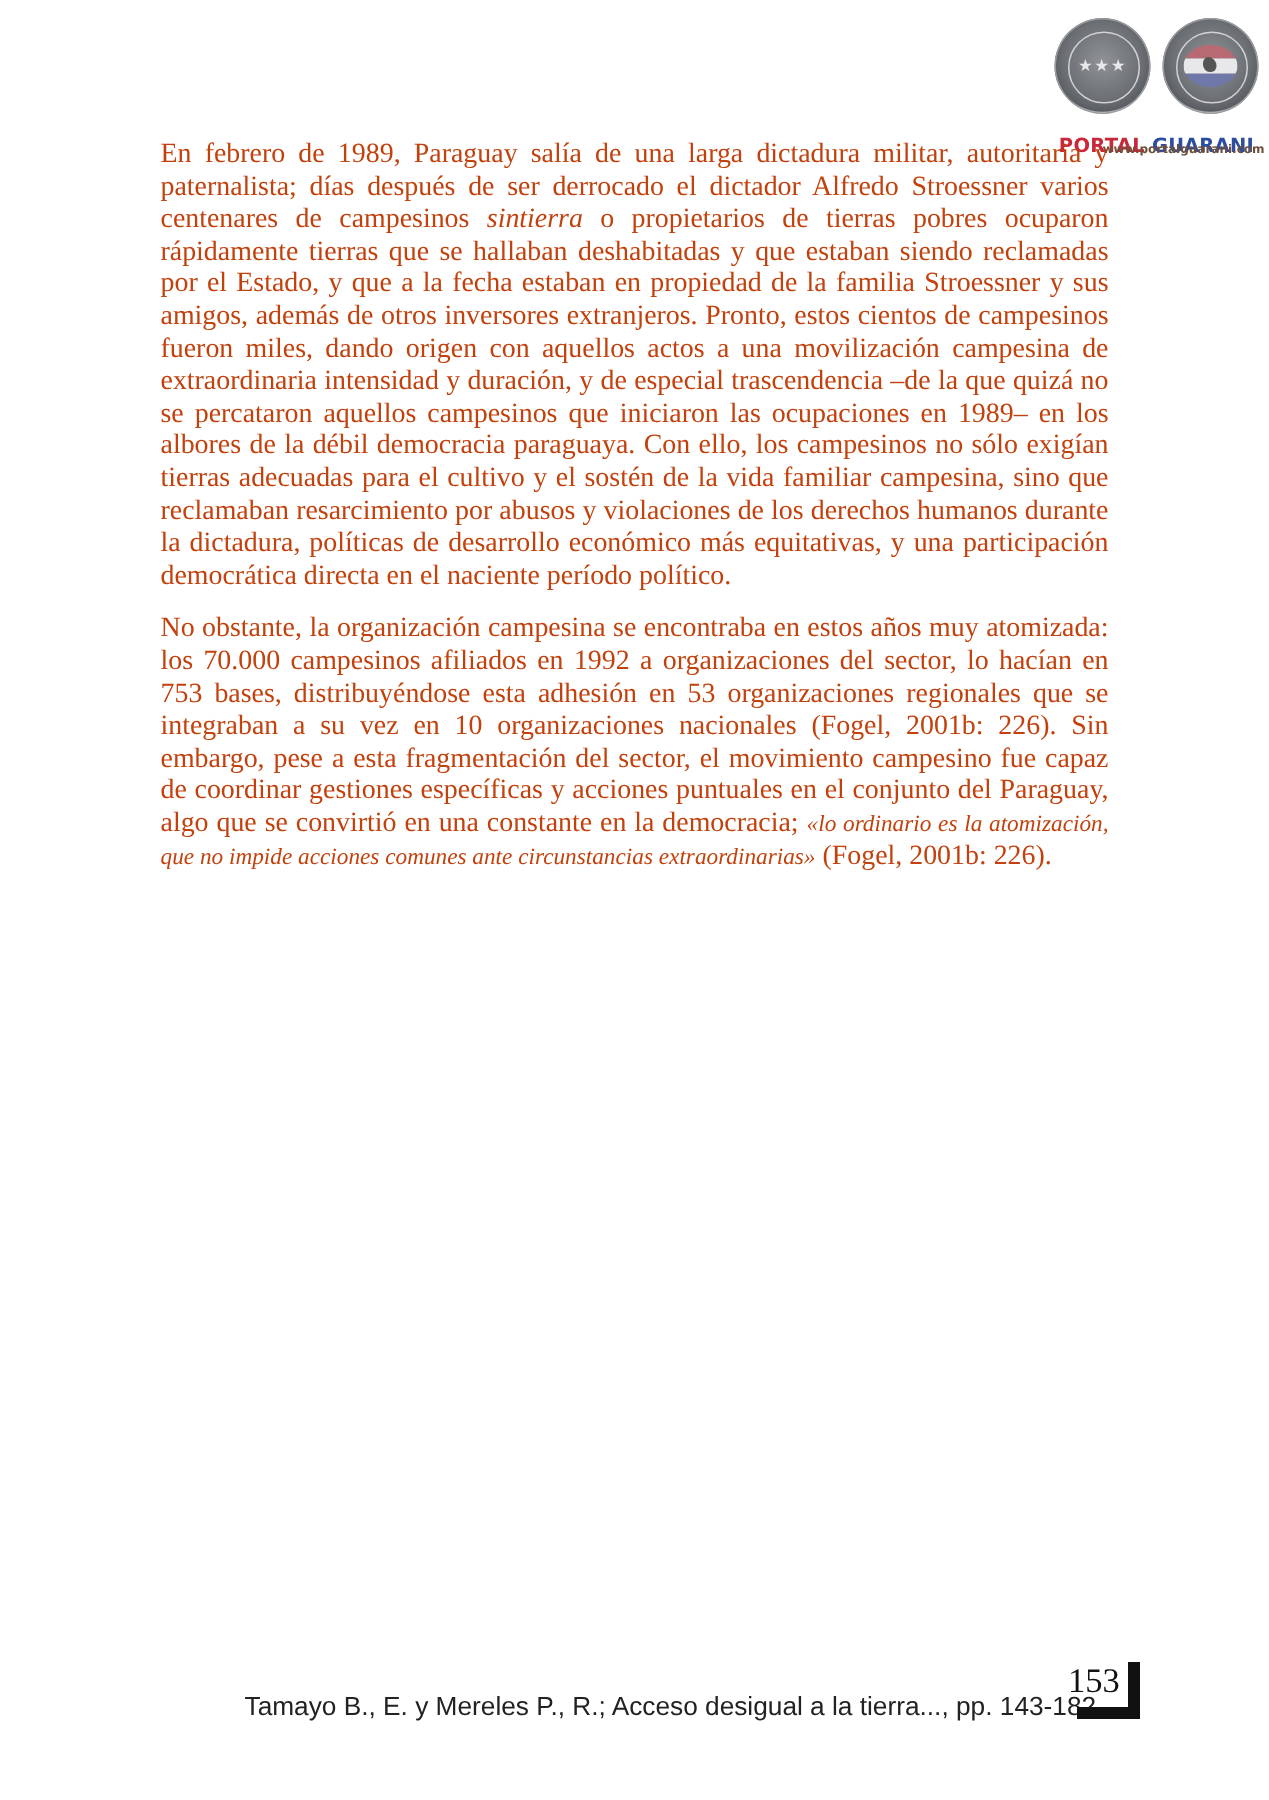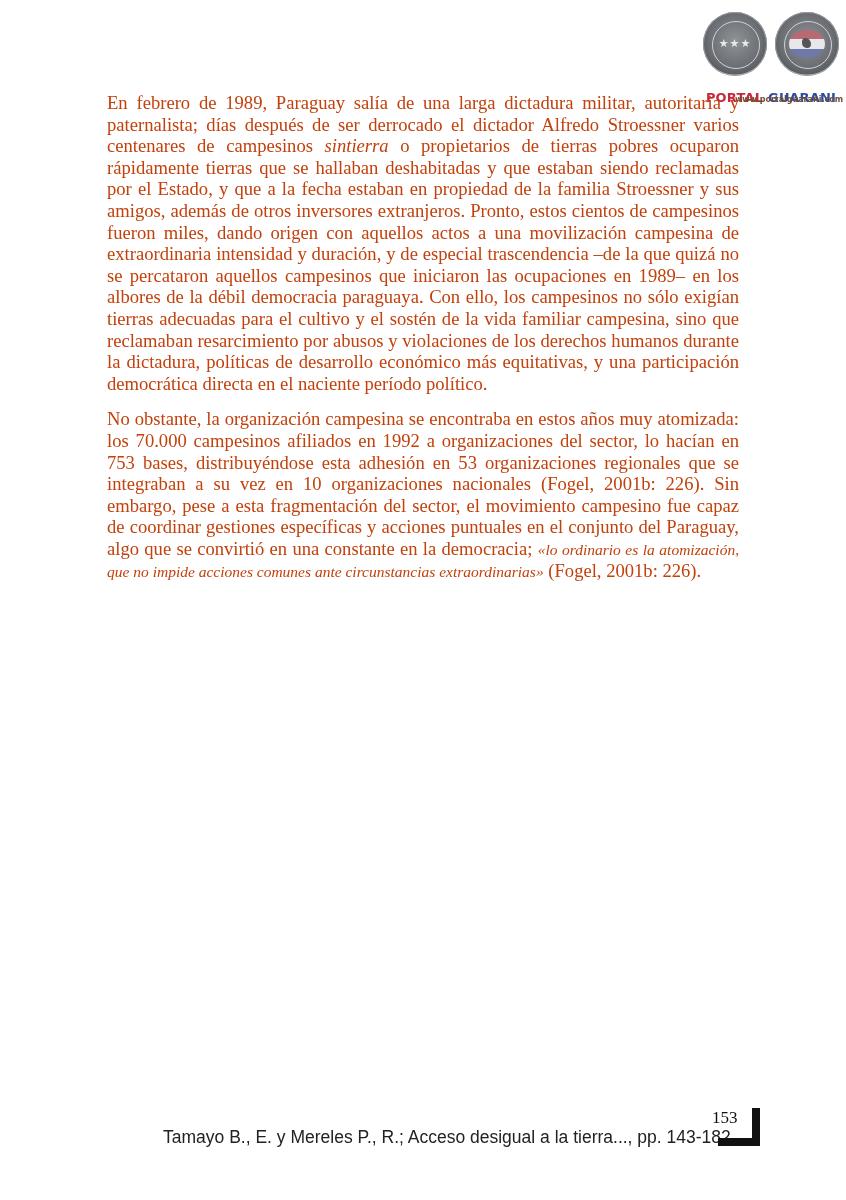--- a/index.html
+++ b/index.html
@@ -27,21 +27,21 @@
   .brand-url { position: absolute; left: 24px; top: 87px; width: 140px; text-align: center; color: #6d4f3a;
                font-family: "DejaVu Sans", sans-serif; font-size: 8px; font-weight: bold; }
 
   .content { position: absolute; left: 107px; top: 92px; width: 632px; font-family: "Liberation Serif", "DejaVu Serif", serif; }
   h2 { margin: 0 0 13px 0; font-size: 22px; line-height: 24px; font-weight: bold; color: #1b1b1b; }
   p { margin: 0 0 14px 0; font-size: 18.6px; line-height: 21.6px; text-align: justify; hyphens: manual; color: #c2410c; }
   .it { font-style: italic; }
   .q { font-style: italic; font-size: 15.5px; }
 
   .footer { position: absolute; left: 163px; top: 1127px; font-family: Liberation Sans, sans-serif; font-size: 17.5px; color: #222; white-space: nowrap; }
-  .pageno { position: absolute; left: 712px; top: 1108px; font-family: "Liberation Serif", "DejaVu Serif", serif; font-size: 17px; color: #111; text-align: right; }
+  .pageno { position: absolute; left: 712px; top: 1108px; font-family: "Liberation Serif", "DejaVu Serif", serif; font-size: 23px; color: #111; text-align: right; }
   .mark-v { position: absolute; left: 752px; top: 1108px; width: 8px; height: 38px; background: #111; }
   .mark-h { position: absolute; left: 718px; top: 1138px; width: 42px; height: 8px; background: #111; }
 </style>
 </head>
 <body>
 
 <div class="page">
 
   <div class="logo">
     <div class="seal seal-left">

